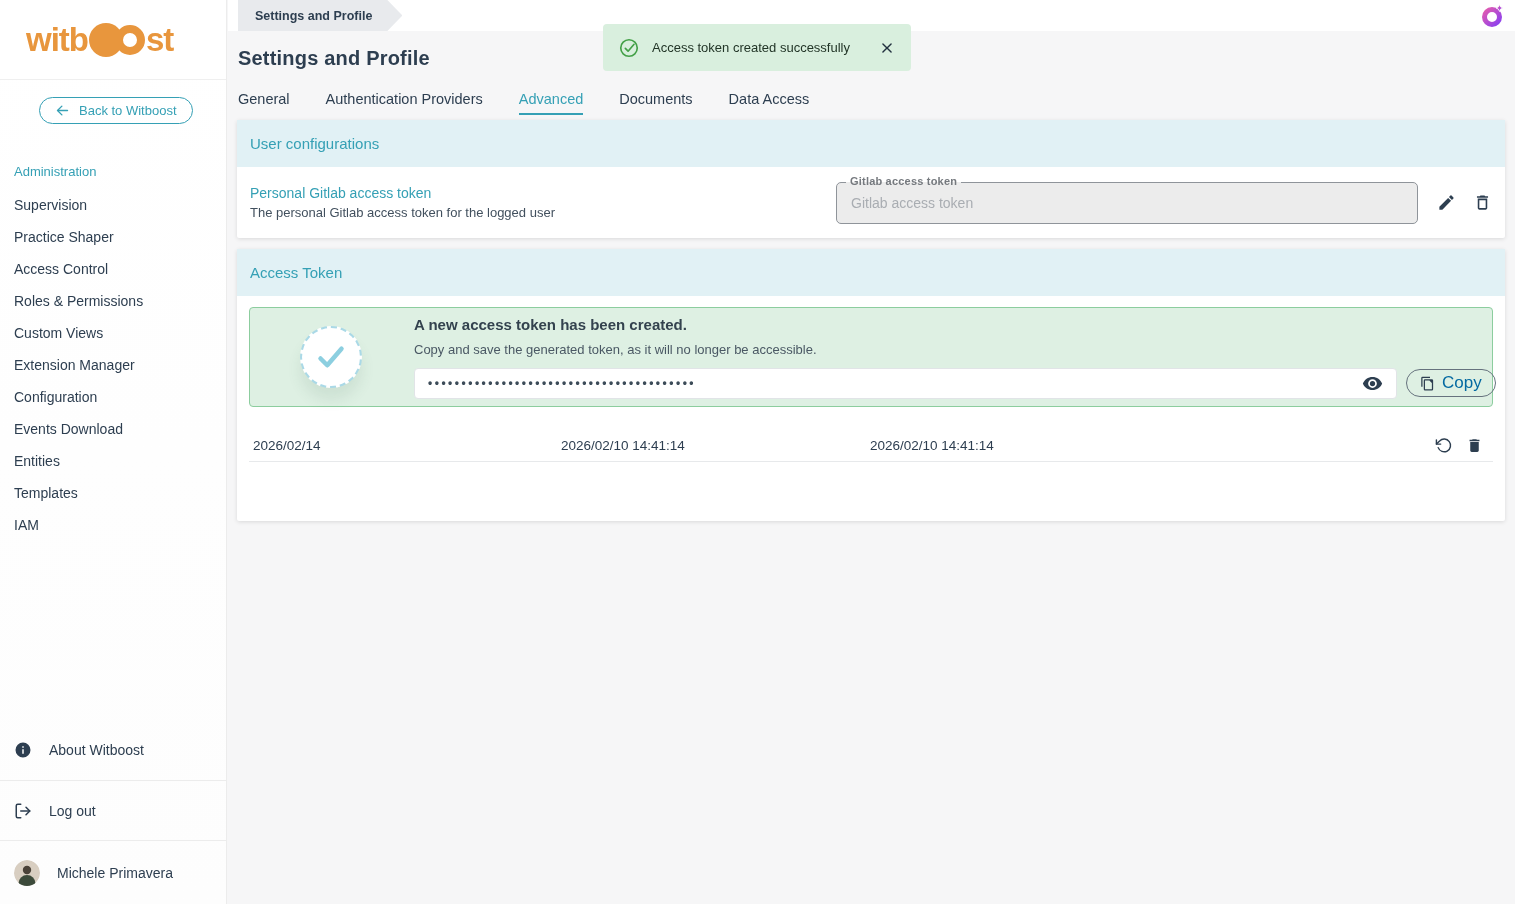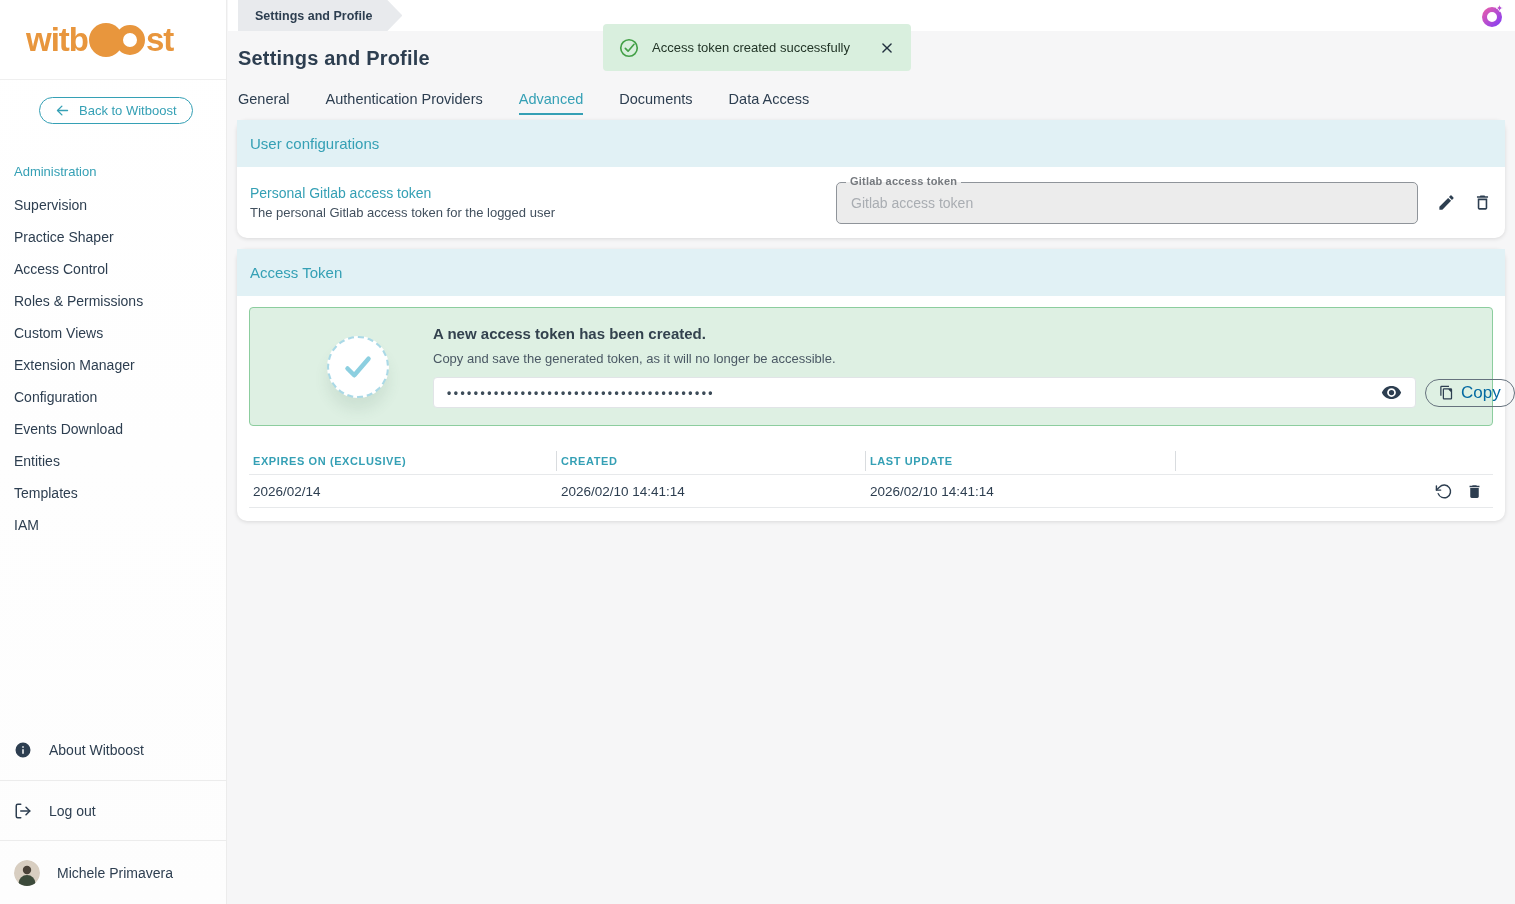--- a/index.html
+++ b/index.html
@@ -40,21 +40,21 @@
            display:flex; align-items:center; gap:12px; padding:0 15px; z-index:10;justify-content:space-between; }
   .toast-text { font-size:13px; color:#223527; font-weight:500; }
   .toast-close { margin-left:auto; background:none; border:none; cursor:pointer; display:flex; padding:2px; }
 
   
   .page-title { position:absolute; left:238px; top:47px; font-size:20px; font-weight:600; color:#2d3e50; letter-spacing:.2px; }
   .tabs { position:absolute; left:238px; top:91px; display:flex; gap:36px; }
   .tab { font-size:14.5px; color:#2d3e50; padding-bottom:6px; cursor:pointer; border-bottom:2px solid transparent; }
   .tab.active { color:#35a0b5; border-bottom-color:#35a0b5; }
 
-  .card { position:absolute; left:237px; width:1268px; background:#fff; border-radius:10px;
+  .card { position:absolute; left:237px; width:1268px; background:#fff; border-radius:2px;
           box-shadow:0 1px 4px rgba(0,0,0,.12); }
   .card-header { height:47px; background:#e1f1f5; display:flex; align-items:center; padding:0 13px;
                  font-size:15px; color:#35a0b5; }
   .card-user-config { top:120px; height:118px; }
   .card-access-token { top:249px; height:272px; }
 
   
   .config-row { display:flex; align-items:center; height:71px; padding:0 13px; }
   .config-title { font-size:14px; color:#35a0b5; }
   .config-desc { font-size:13px; color:#42505e; margin-top:4px; }
@@ -63,22 +63,22 @@
                     border-radius:5px; display:flex; align-items:center; padding:0 14px; }
   .outlined-label { position:absolute; top:-8px; left:9px; font-size:11px; font-weight:bold; color:#75797e;
                     padding:0 4px; letter-spacing:.2px;
                     background:linear-gradient(180deg,#ffffff 55%, #ececec 55%); }
   .field-placeholder { font-size:14px; color:#a9adb2; }
   .icon-btn { background:none; border:none; cursor:pointer; display:flex; align-items:center; justify-content:center; padding:0; }
   .cfg-edit { margin-left:19px; }
   .cfg-del { margin-left:17px; }
 
   
-  .green-panel { margin:11px 12px 0; height:119px; background:#def0e3; border:1px solid #8ccd9e; border-radius:4px;
-                 display:flex; align-items:center; padding-left:77px; }
+  .green-panel { margin:11px 12px 0; height:100px; background:#def0e3; border:1px solid #8ccd9e; border-radius:4px;
+                 display:flex; align-items:center; padding-left:50px;gap:8px; }
   .badge { width:62px; height:62px; background:#fff; border:2px dashed #aad9e7; border-radius:50%;
            display:flex; align-items:center; justify-content:center; box-shadow:0 12px 14px rgba(60,100,80,.10); flex:0 0 62px; }
   .alert-content { margin-left:44px; }
   .alert-title { font-size:15px; font-weight:bold; color:#33424e; }
   .alert-desc { font-size:13px; color:#4a5864; margin-top:9px; }
   .token-row { display:flex; align-items:center; margin-top:11px; }
   .token-input { width:983px; height:31px; background:#fff; border:1px solid #e1e4e7; border-radius:4px;
                  display:flex; align-items:center; padding:0 13px; }
   .token-dots { font-size:12px; letter-spacing:2.5px; color:#3c4b58; font-weight:bold; white-space:nowrap; overflow:hidden; }
   .eye-btn { margin-left:auto; }
@@ -265,26 +265,20 @@
             <svg width="15" height="15" viewBox="0 0 24 24" fill="#2d3e50">
                 <path d="M16 1H4a2 2 0 0 0-2 2v14h2V3h12V1zm3 4H8a2 2 0 0 0-2 2v14a2 2 0 0 0 2 2h11a2 2 0 0 0 2-2V7a2 2 0 0 0-2-2zm0 16H8V7h7l4 4v10z"></path>
               </svg>
             <span>Copy</span>
           </button>
         </div>
       </div>
     </div>
 
     <div class="token-table">
-      <div class="t-head">
-        <div class="t-col t-c1">EXPIRES ON (EXCLUSIVE)</div>
-        <div class="t-col t-c2">CREATED</div>
-        <div class="t-col t-c3">LAST UPDATE</div>
-        <div class="t-col t-c4"></div>
-      </div>
       <div class="t-row">
         <div class="t-col t-c1">2026/02/14</div>
         <div class="t-col t-c2">2026/02/10 14:41:14</div>
         <div class="t-col t-c3">2026/02/10 14:41:14</div>
         <div class="t-actions">
           <button class="icon-btn">
             <svg width="17" height="17" viewBox="0 0 24 24" fill="none" stroke="#2d3e50" stroke-width="2" stroke-linecap="round" stroke-linejoin="round">
                 <polyline points="2 4 2 10 8 10"></polyline>
                 <path d="M4.5 15a9 9 0 1 0 2-9.4L2 10"></path>
               </svg>

